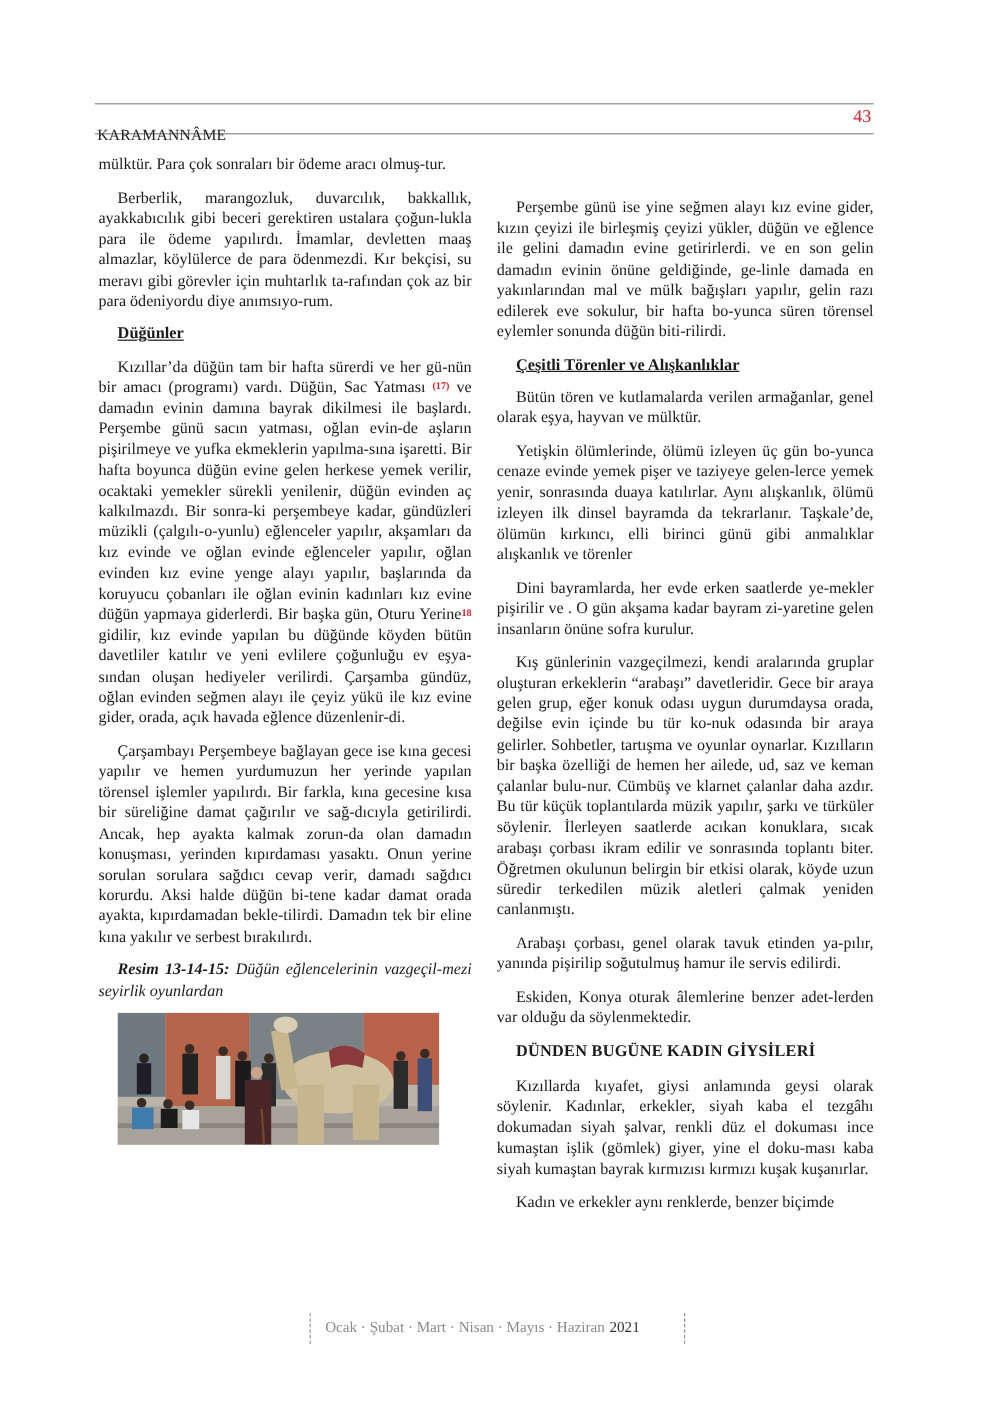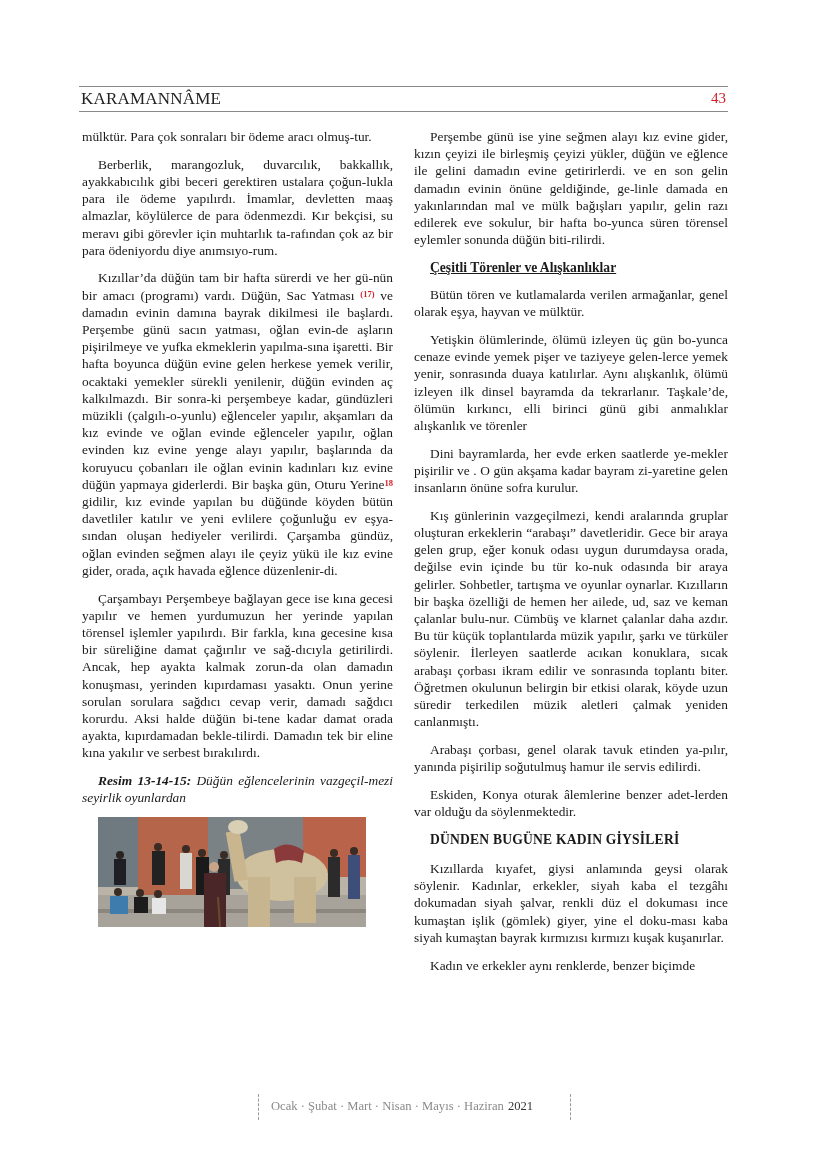--- a/index.html
+++ b/index.html
@@ -1,25 +1,25 @@
 <!DOCTYPE html>
 <html><head>
 <meta charset="utf-8">
 <style>
   html, body { margin: 0; padding: 0; background: #ffffff; }
   body { width: 827px; height: 1169px; position: relative; overflow: hidden;
          font-family: "Liberation Serif", "DejaVu Serif", serif; color: #1a1a1a; }
   .header { position: absolute; left: 79px; top: 86px; width: 649px; height: 24px;
             border-top: 1.5px solid #8a8a8a; border-bottom: 1.5px solid #8a8a8a; }
-  .header .title { position: absolute; left: 2px; top: 2px; font-size: 17px; letter-spacing: 0.2px; color: #222; }
+  .header .title { position: absolute; left: 2px; top: 18px; font-size: 13px; letter-spacing: 0.2px; color: #222; }
   .header .pageno { position: absolute; right: 2px; top: 3px; font-size: 15px; color: #d0202a; }
   .col { position: absolute; top: 128px; font-size: 13.4px; line-height: 17.2px; text-align: justify;
          hyphens: manual; }
   .col.left { left: 82px; width: 311px; }
-  .col.right { left: 414px; width: 314px; }
+  .col.right { left: 414px; width: 314px; margin-top: 36px; }
   .col p { margin: 0 0 10.5px 0; text-indent: 16px; }
   .col p.noindent { text-indent: 0; }
   .col h3 { margin: 0 0 10px 16px; font-size: 13.6px; font-weight: bold; text-decoration: underline; }
   .col h2 { margin: 2px 0 12px 16px; font-size: 13.6px; font-weight: bold; letter-spacing: 0.2px; }
   sup.fn { color: #d0202a; font-weight: bold; font-size: 8.5px; vertical-align: top; position: relative; top: -1px; }
   .caption { text-indent: 16px; font-style: italic; margin: 0 0 6px 0; }
   .caption b { font-style: italic; font-weight: bold; }
   .photo { position: relative; margin: 0 0 0 16px; width: 268px; height: 110px; overflow: hidden;
            background: #c8c2b6; }
   .footer { position: absolute; top: 1094px; left: 258px; width: 311px; height: 26px;
@@ -31,20 +31,21 @@
 <body>
 
 <div class="header">
   <span class="title">KARAMANNÂME</span>
   <span class="pageno">43</span>
 </div>
 
 <div class="col left">
   <p class="noindent">mülktür. Para çok sonraları bir ödeme aracı olmuş-tur.</p>
   <p>Berberlik, marangozluk, duvarcılık, bakkallık, ayakkabıcılık gibi beceri gerektiren ustalara çoğun-lukla para ile ödeme yapılırdı. İmamlar, devletten maaş almazlar, köylülerce de para ödenmezdi. Kır bekçisi, su meravı gibi görevler için muhtarlık ta-rafından çok az bir para ödeniyordu diye anımsıyo-rum.</p>
+  <h3>Düğünler</h3>
   <p><span>Kızıllar’da düğün tam bir hafta sürerdi ve her gü-nün bir amacı (programı) vardı. Düğün, Sac Yatması </span><sup class="fn">(17)</sup><span> ve damadın evinin damına bayrak dikilmesi ile başlardı. Perşembe günü sacın yatması, oğlan evin-de aşların pişirilmeye ve yufka ekmeklerin yapılma-sına işaretti. Bir hafta boyunca düğün evine gelen herkese yemek verilir, ocaktaki yemekler sürekli yenilenir, düğün evinden aç kalkılmazdı.  Bir sonra-ki perşembeye kadar, gündüzleri müzikli (çalgılı-o-yunlu) eğlenceler yapılır, akşamları da kız evinde ve oğlan evinde eğlenceler yapılır, oğlan evinden kız evine yenge alayı yapılır, başlarında da koruyucu çobanları ile oğlan evinin kadınları kız evine düğün yapmaya giderlerdi. Bir başka gün, Oturu Yerine</span><sup class="fn">18</sup><span> gidilir, kız evinde yapılan bu düğünde köyden bütün davetliler katılır ve yeni evlilere çoğunluğu ev eşya-sından oluşan hediyeler verilirdi. Çarşamba gündüz, oğlan evinden seğmen alayı ile çeyiz yükü ile kız evine gider, orada, açık havada eğlence düzenlenir-di.</span></p>
   <p>Çarşambayı Perşembeye bağlayan gece ise kına gecesi yapılır ve hemen yurdumuzun her yerinde yapılan törensel işlemler yapılırdı. Bir farkla, kına gecesine kısa bir süreliğine damat çağırılır ve sağ-dıcıyla getirilirdi. Ancak, hep ayakta kalmak zorun-da olan damadın konuşması, yerinden kıpırdaması yasaktı. Onun yerine sorulan sorulara sağdıcı cevap verir, damadı sağdıcı korurdu. Aksi halde düğün bi-tene kadar damat orada ayakta, kıpırdamadan bekle-tilirdi. Damadın tek bir eline kına yakılır ve serbest bırakılırdı.</p>
   <p class="caption"><b>Resim 13-14-15:</b><span> Düğün eğlencelerinin vazgeçil-mezi seyirlik oyunlardan</span></p>
   <div class="photo">
     <svg width="268" height="110" viewBox="0 0 268 110">
       <rect x="0" y="0" width="268" height="110" fill="#b9b3a8"></rect>
       <rect x="0" y="0" width="40" height="70" fill="#6e7a80"></rect>
       <rect x="40" y="0" width="70" height="78" fill="#b5664a"></rect>
       <rect x="110" y="0" width="95" height="72" fill="#7b8286"></rect>
       <rect x="205" y="0" width="63" height="60" fill="#b8634a"></rect>

